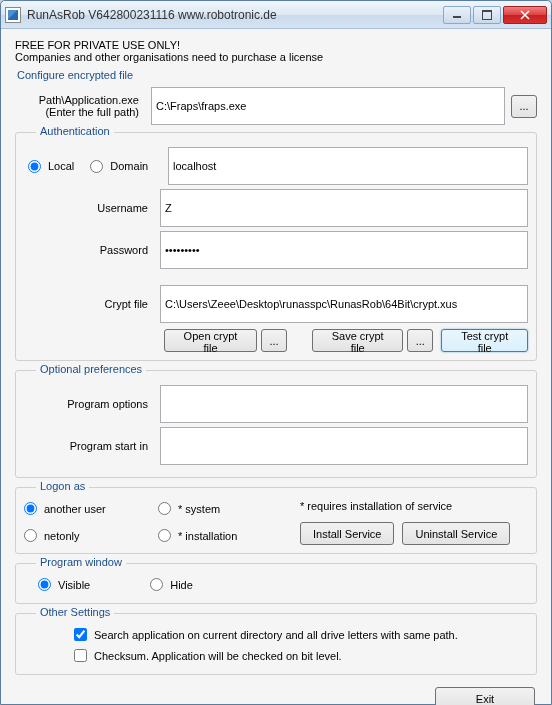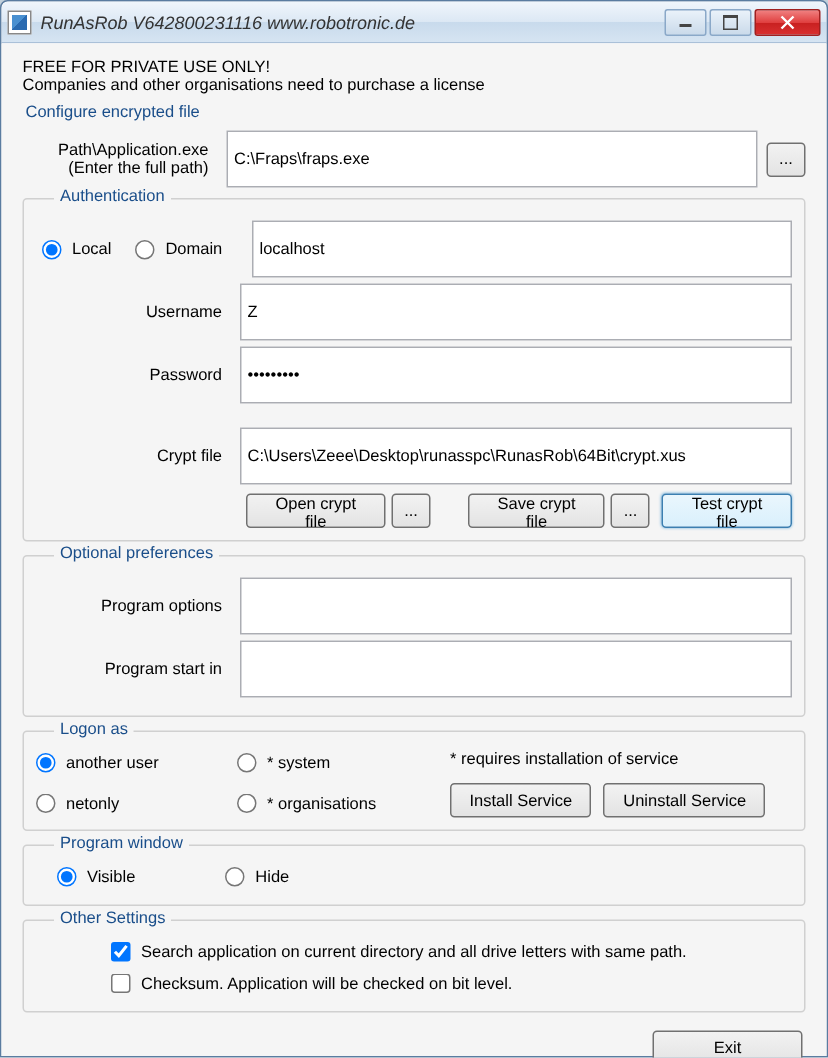--- a/index.html
+++ b/index.html
@@ -40,21 +40,20 @@
   .title-icon::after {
     content: '';
     position: absolute;
     left: 2px; top: 2px; right: 2px; bottom: 2px;
     background: linear-gradient(135deg, #4a90d0 50%, #2a6ab0 50%);
   }
   .title-text {
     color: #333;
     flex: 1;
     font-size: 12px;
-    font-style: italic;
   }
   .win-btns { display: flex; gap: 2px; }
   .win-btn {
     width: 28px; height: 18px;
     border-radius: 2px;
     display: flex; align-items: center; justify-content: center;
     font-size: 10px;
     border: 1px solid #8aa8c8;
     background: linear-gradient(to bottom, #eaf2fa, #cadaea);
   }
@@ -248,21 +247,21 @@
             <span>netonly</span>
           </label>
         </div>
         <div class="logon-col">
           <label>
             <input type="radio" name="logon" style="">
             <span>* system</span>
           </label>
           <label>
             <input type="radio" name="logon" style="">
-            <span>* organisations</span>
+            <span>* installation</span>
           </label>
         </div>
         <div class="logon-right">
           <div>* requires installation of service</div>
           <div class="service-btns">
             <button class="btn">Install Service</button>
             <button class="btn">Uninstall Service</button>
           </div>
         </div>
       </div>

